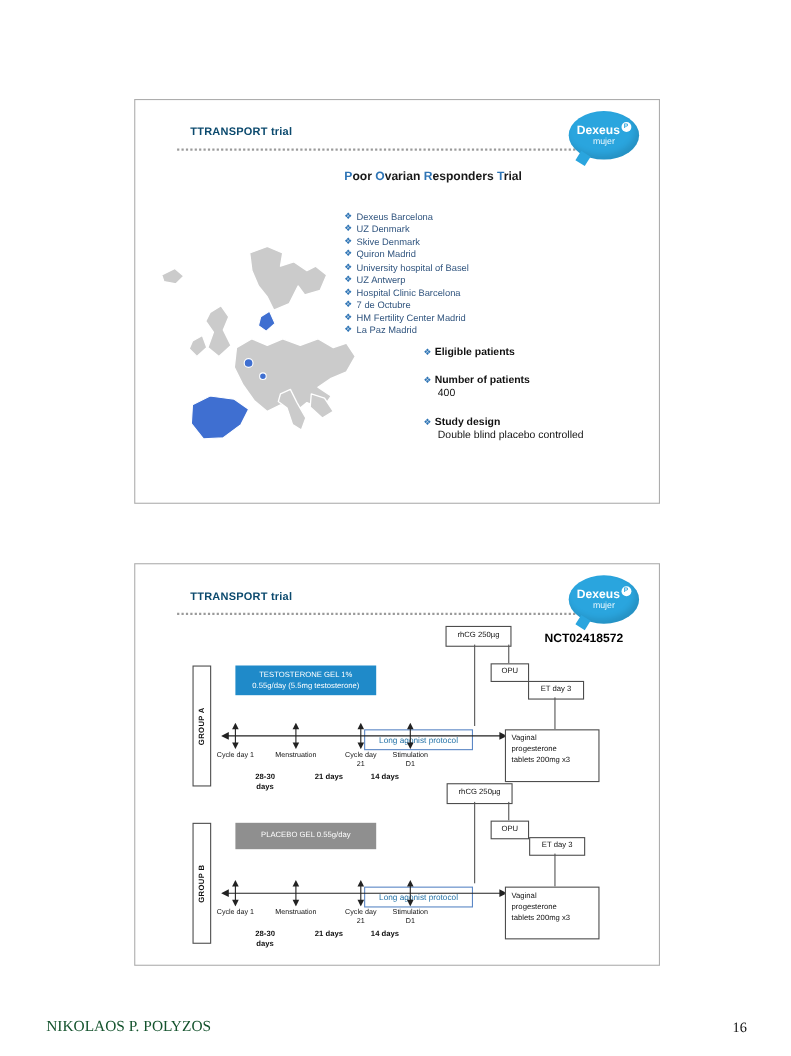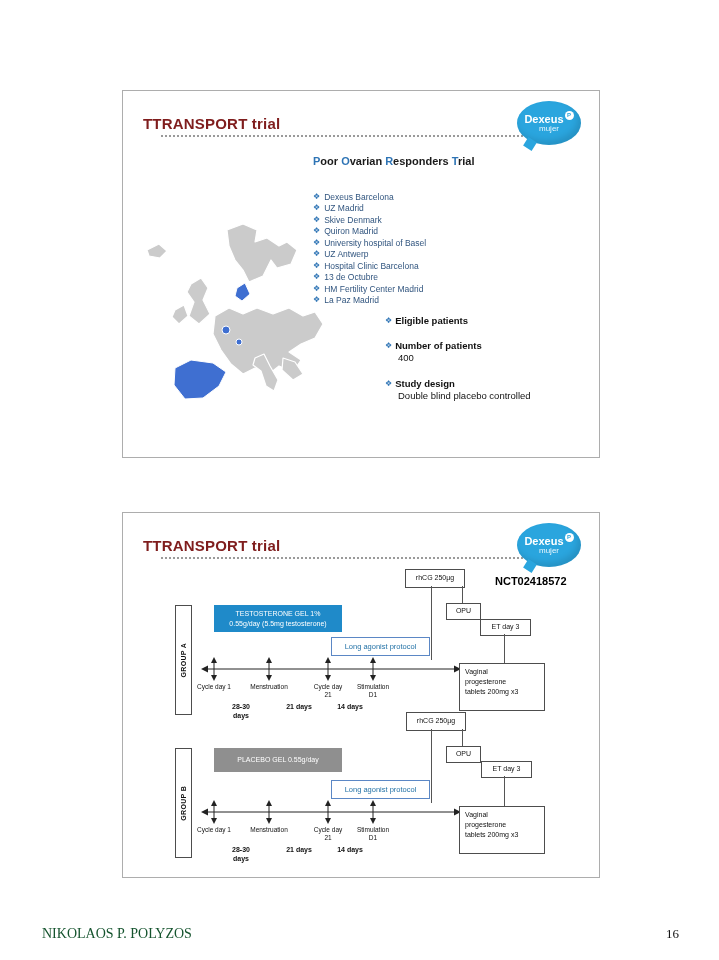--- a/index.html
+++ b/index.html
@@ -6,21 +6,21 @@
   body {
     width:719px; height:960px; position:relative; background:#ffffff;
     font-family:"Liberation Sans", sans-serif; color:#111;
   }
 
   
   .slide { position:absolute; left:122px; width:476px; background:#fff; border:1px solid #adadad; }
   #slide1 { top:90px; height:366px; }
   #slide2 { top:512px; height:364px; }
 
-  .slide-title { position:absolute; left:20px; top:24px; font-size:15px; font-weight:bold; color:#7f1d1d; letter-spacing:0.2px; }
+  .slide-title { position:absolute; left:50px; top:24px; font-size:10px; font-weight:bold; color:#0c4a6e; letter-spacing:0.2px; }
   .title-rule { position:absolute; left:38px; top:44px; width:402px; border-bottom:2px dotted #9a9a9a; height:0; }
 
   
   .logo { position:absolute; right:16px; top:10px; width:66px; height:50px; }
   .logo-ellipse {
     width:64px; height:44px; background:#2aa5de; border-radius:50%;
     display:flex; flex-direction:column; align-items:center; justify-content:center;
     color:#fff; position:relative; box-shadow:inset -3px -4px 6px rgba(0,0,0,0.12);text-align:right;
   }
   .logo-tail { position:absolute; left:8px; bottom:-4px; width:10px; height:10px; background:#2aa5de; transform:rotate(32deg); }
@@ -48,21 +48,21 @@
 
   
   .nct { position:absolute; left:372px; top:62px; font-size:11px; font-weight:bold; color:#000; }
   .dbox {
     position:absolute; border:1px solid #4d4d4d; background:#fff; font-size:7px;
     display:flex; align-items:center; justify-content:center; text-align:center; line-height:1.2; color:#111;
   }
   .gel-box { border:none; color:#fff; flex-direction:column; font-size:7px; line-height:1.35; }
   .gel-blue { background:#1f8ac9; }
   .gel-gray { background:#8f8f8f; }
-  .protocol-box { border:1px solid #5b87c5; color:#2573a7; font-size:7.5px; background:#fff; }
+  .protocol-box { border:1px solid #5b87c5; color:#2573a7; font-size:7.5px; background:#fff;margin-top:26px; }
   .group-box { position:absolute; border:1px solid #4d4d4d; display:flex; align-items:center; justify-content:center; background:#fff; }
   .group-box span { writing-mode:vertical-rl; transform:rotate(180deg); font-size:7px; font-weight:bold; letter-spacing:0.3px; }
   .vbox { position:absolute; border:1px solid #4d4d4d; background:#fff; font-size:7px; line-height:1.45;
     padding:3px 5px; white-space:pre-line; text-align:left; color:#111; }
   .connector { position:absolute; width:0; border-left:1px solid #555; }
   .timeline { position:absolute; }
   .tl-label { position:absolute; font-size:6.5px; text-align:center; white-space:pre-line; transform:translateX(-50%); line-height:1.25; color:#111; }
   .dur-label { position:absolute; font-size:7px; font-weight:bold; text-align:center; white-space:pre-line; transform:translateX(-50%); line-height:1.25; color:#111; }
 
   
@@ -91,21 +91,21 @@
     <div><span class="bl">P</span><span>oor </span><span class="bl">O</span><span>varian </span><span class="bl">R</span><span>esponders </span><span class="bl">T</span><span>rial</span></div>
   </div>
 
   <ul class="centers">
     <li>
         <span class="bullet-glyph">❖</span>
         <span class="center-name">Dexeus Barcelona</span>
       </li>
     <li>
         <span class="bullet-glyph">❖</span>
-        <span class="center-name">UZ Madrid</span>
+        <span class="center-name">UZ Denmark</span>
       </li>
     <li>
         <span class="bullet-glyph">❖</span>
         <span class="center-name">Skive Denmark</span>
       </li>
     <li>
         <span class="bullet-glyph">❖</span>
         <span class="center-name">Quiron Madrid</span>
       </li>
     <li>
@@ -115,21 +115,21 @@
     <li>
         <span class="bullet-glyph">❖</span>
         <span class="center-name">UZ Antwerp</span>
       </li>
     <li>
         <span class="bullet-glyph">❖</span>
         <span class="center-name">Hospital Clinic Barcelona</span>
       </li>
     <li>
         <span class="bullet-glyph">❖</span>
-        <span class="center-name">13 de Octubre</span>
+        <span class="center-name">7 de Octubre</span>
       </li>
     <li>
         <span class="bullet-glyph">❖</span>
         <span class="center-name">HM Fertility Center Madrid</span>
       </li>
     <li>
         <span class="bullet-glyph">❖</span>
         <span class="center-name">La Paz Madrid</span>
       </li>
   </ul>

